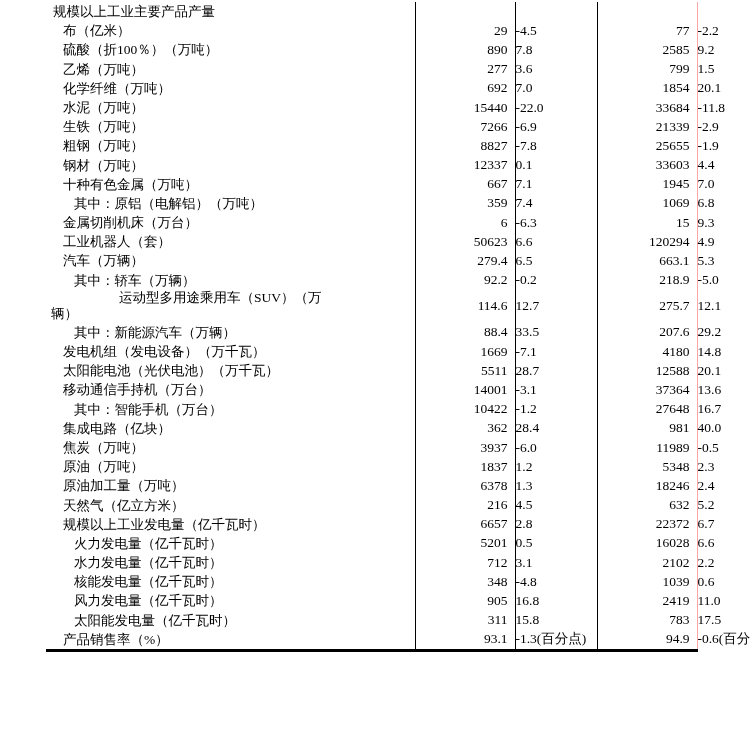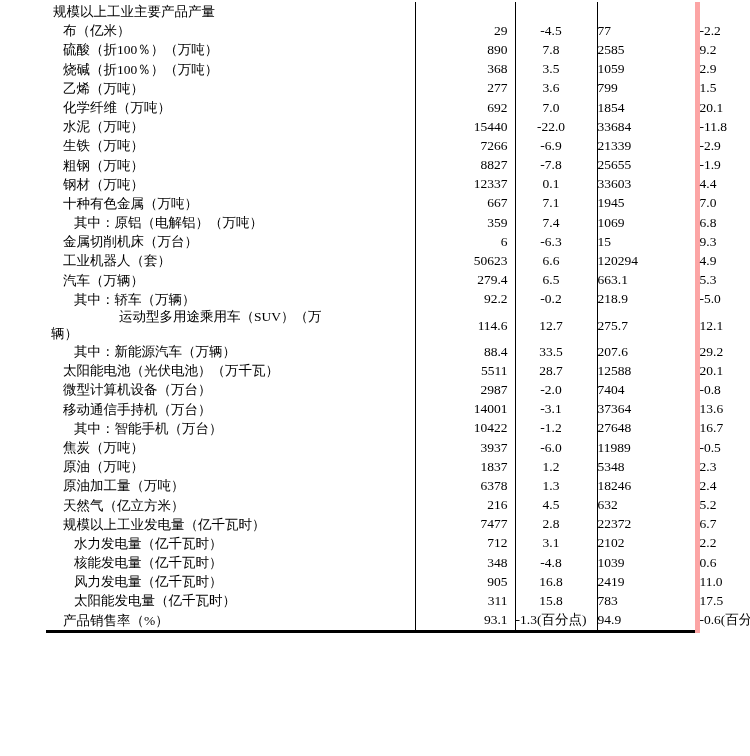--- a/index.html
+++ b/index.html
@@ -18,22 +18,22 @@
     border-bottom:3px solid #000;
     font-size:13.5px;
   }
   col.c-label{width:369px;}
   col.c1{width:100px;}
   col.c2{width:82px;}
   col.c3{width:100px;}
   td{padding:0;vertical-align:middle;white-space:nowrap;overflow:visible;}
   td.lbl{border-right:1px solid #000;}
   td.n1{border-right:1px solid #000;text-align:right;padding-right:7px;padding-left:10px;}
-  td.n2{border-right:1px solid #000;text-align:center;padding-right:10px;}
-  td.n3{border-right:5px solid #fca5a5;text-align:left;padding-right:7px;margin-top:40px;}
+  td.n2{border-right:1px solid #000;text-align:left;padding-right:10px;}
+  td.n3{border-right:1px solid #fca5a5;text-align:right;padding-right:7px;margin-top:40px;}
   td.n4{text-align:right;padding-right:7px;}
   .line{display:block;height:19.2px;line-height:19.2px;}
   .half{display:block;height:16.5px;line-height:16.5px;}
   .ind0{padding-left:7px;}
   .ind1{padding-left:17px;}
   .ind2{padding-left:28px;}
   .indsuv{padding-left:73px;}
   .indwrap{padding-left:5px;}
 </style>
 </head>
@@ -70,29 +70,20 @@
     <td class="lbl">
             <span class="line ind1">硫酸（折100％）（万吨）</span>
           </td>
     <td class="n1">890</td>
     <td class="n2">7.8</td>
     <td class="n3">2585</td>
     <td class="n4">9.2</td>
   </tr>
         <tr>
     <td class="lbl">
-            <span class="line ind1">烧碱（折100％）（万吨）</span>
-          </td>
-    <td class="n1">368</td>
-    <td class="n2">3.5</td>
-    <td class="n3">1059</td>
-    <td class="n4">2.9</td>
-  </tr>
-        <tr>
-    <td class="lbl">
             <span class="line ind1">乙烯（万吨）</span>
           </td>
     <td class="n1">277</td>
     <td class="n2">3.6</td>
     <td class="n3">799</td>
     <td class="n4">1.5</td>
   </tr>
         <tr>
     <td class="lbl">
             <span class="line ind1">化学纤维（万吨）</span>
@@ -206,56 +197,65 @@
     <td class="lbl">
             <span class="line ind2">其中：新能源汽车（万辆）</span>
           </td>
     <td class="n1">88.4</td>
     <td class="n2">33.5</td>
     <td class="n3">207.6</td>
     <td class="n4">29.2</td>
   </tr>
         <tr>
     <td class="lbl">
+            <span class="line ind1">发电机组（发电设备）（万千瓦）</span>
+          </td>
+    <td class="n1">1669</td>
+    <td class="n2">-7.1</td>
+    <td class="n3">4180</td>
+    <td class="n4">14.8</td>
+  </tr>
+        <tr>
+    <td class="lbl">
             <span class="line ind1">太阳能电池（光伏电池）（万千瓦）</span>
           </td>
     <td class="n1">5511</td>
     <td class="n2">28.7</td>
     <td class="n3">12588</td>
     <td class="n4">20.1</td>
   </tr>
         <tr>
     <td class="lbl">
-            <span class="line ind1">微型计算机设备（万台）</span>
-          </td>
-    <td class="n1">2987</td>
-    <td class="n2">-2.0</td>
-    <td class="n3">7404</td>
-    <td class="n4">-0.8</td>
-  </tr>
-        <tr>
-    <td class="lbl">
             <span class="line ind1">移动通信手持机（万台）</span>
           </td>
     <td class="n1">14001</td>
     <td class="n2">-3.1</td>
     <td class="n3">37364</td>
     <td class="n4">13.6</td>
   </tr>
         <tr>
     <td class="lbl">
             <span class="line ind2">其中：智能手机（万台）</span>
           </td>
     <td class="n1">10422</td>
     <td class="n2">-1.2</td>
     <td class="n3">27648</td>
     <td class="n4">16.7</td>
   </tr>
         <tr>
     <td class="lbl">
+            <span class="line ind1">集成电路（亿块）</span>
+          </td>
+    <td class="n1">362</td>
+    <td class="n2">28.4</td>
+    <td class="n3">981</td>
+    <td class="n4">40.0</td>
+  </tr>
+        <tr>
+    <td class="lbl">
             <span class="line ind1">焦炭（万吨）</span>
           </td>
     <td class="n1">3937</td>
     <td class="n2">-6.0</td>
     <td class="n3">11989</td>
     <td class="n4">-0.5</td>
   </tr>
         <tr>
     <td class="lbl">
             <span class="line ind1">原油（万吨）</span>
@@ -280,24 +280,33 @@
           </td>
     <td class="n1">216</td>
     <td class="n2">4.5</td>
     <td class="n3">632</td>
     <td class="n4">5.2</td>
   </tr>
         <tr>
     <td class="lbl">
             <span class="line ind1">规模以上工业发电量（亿千瓦时）</span>
           </td>
-    <td class="n1">7477</td>
+    <td class="n1">6657</td>
     <td class="n2">2.8</td>
     <td class="n3">22372</td>
     <td class="n4">6.7</td>
+  </tr>
+        <tr>
+    <td class="lbl">
+            <span class="line ind2">火力发电量（亿千瓦时）</span>
+          </td>
+    <td class="n1">5201</td>
+    <td class="n2">0.5</td>
+    <td class="n3">16028</td>
+    <td class="n4">6.6</td>
   </tr>
         <tr>
     <td class="lbl">
             <span class="line ind2">水力发电量（亿千瓦时）</span>
           </td>
     <td class="n1">712</td>
     <td class="n2">3.1</td>
     <td class="n3">2102</td>
     <td class="n4">2.2</td>
   </tr>

